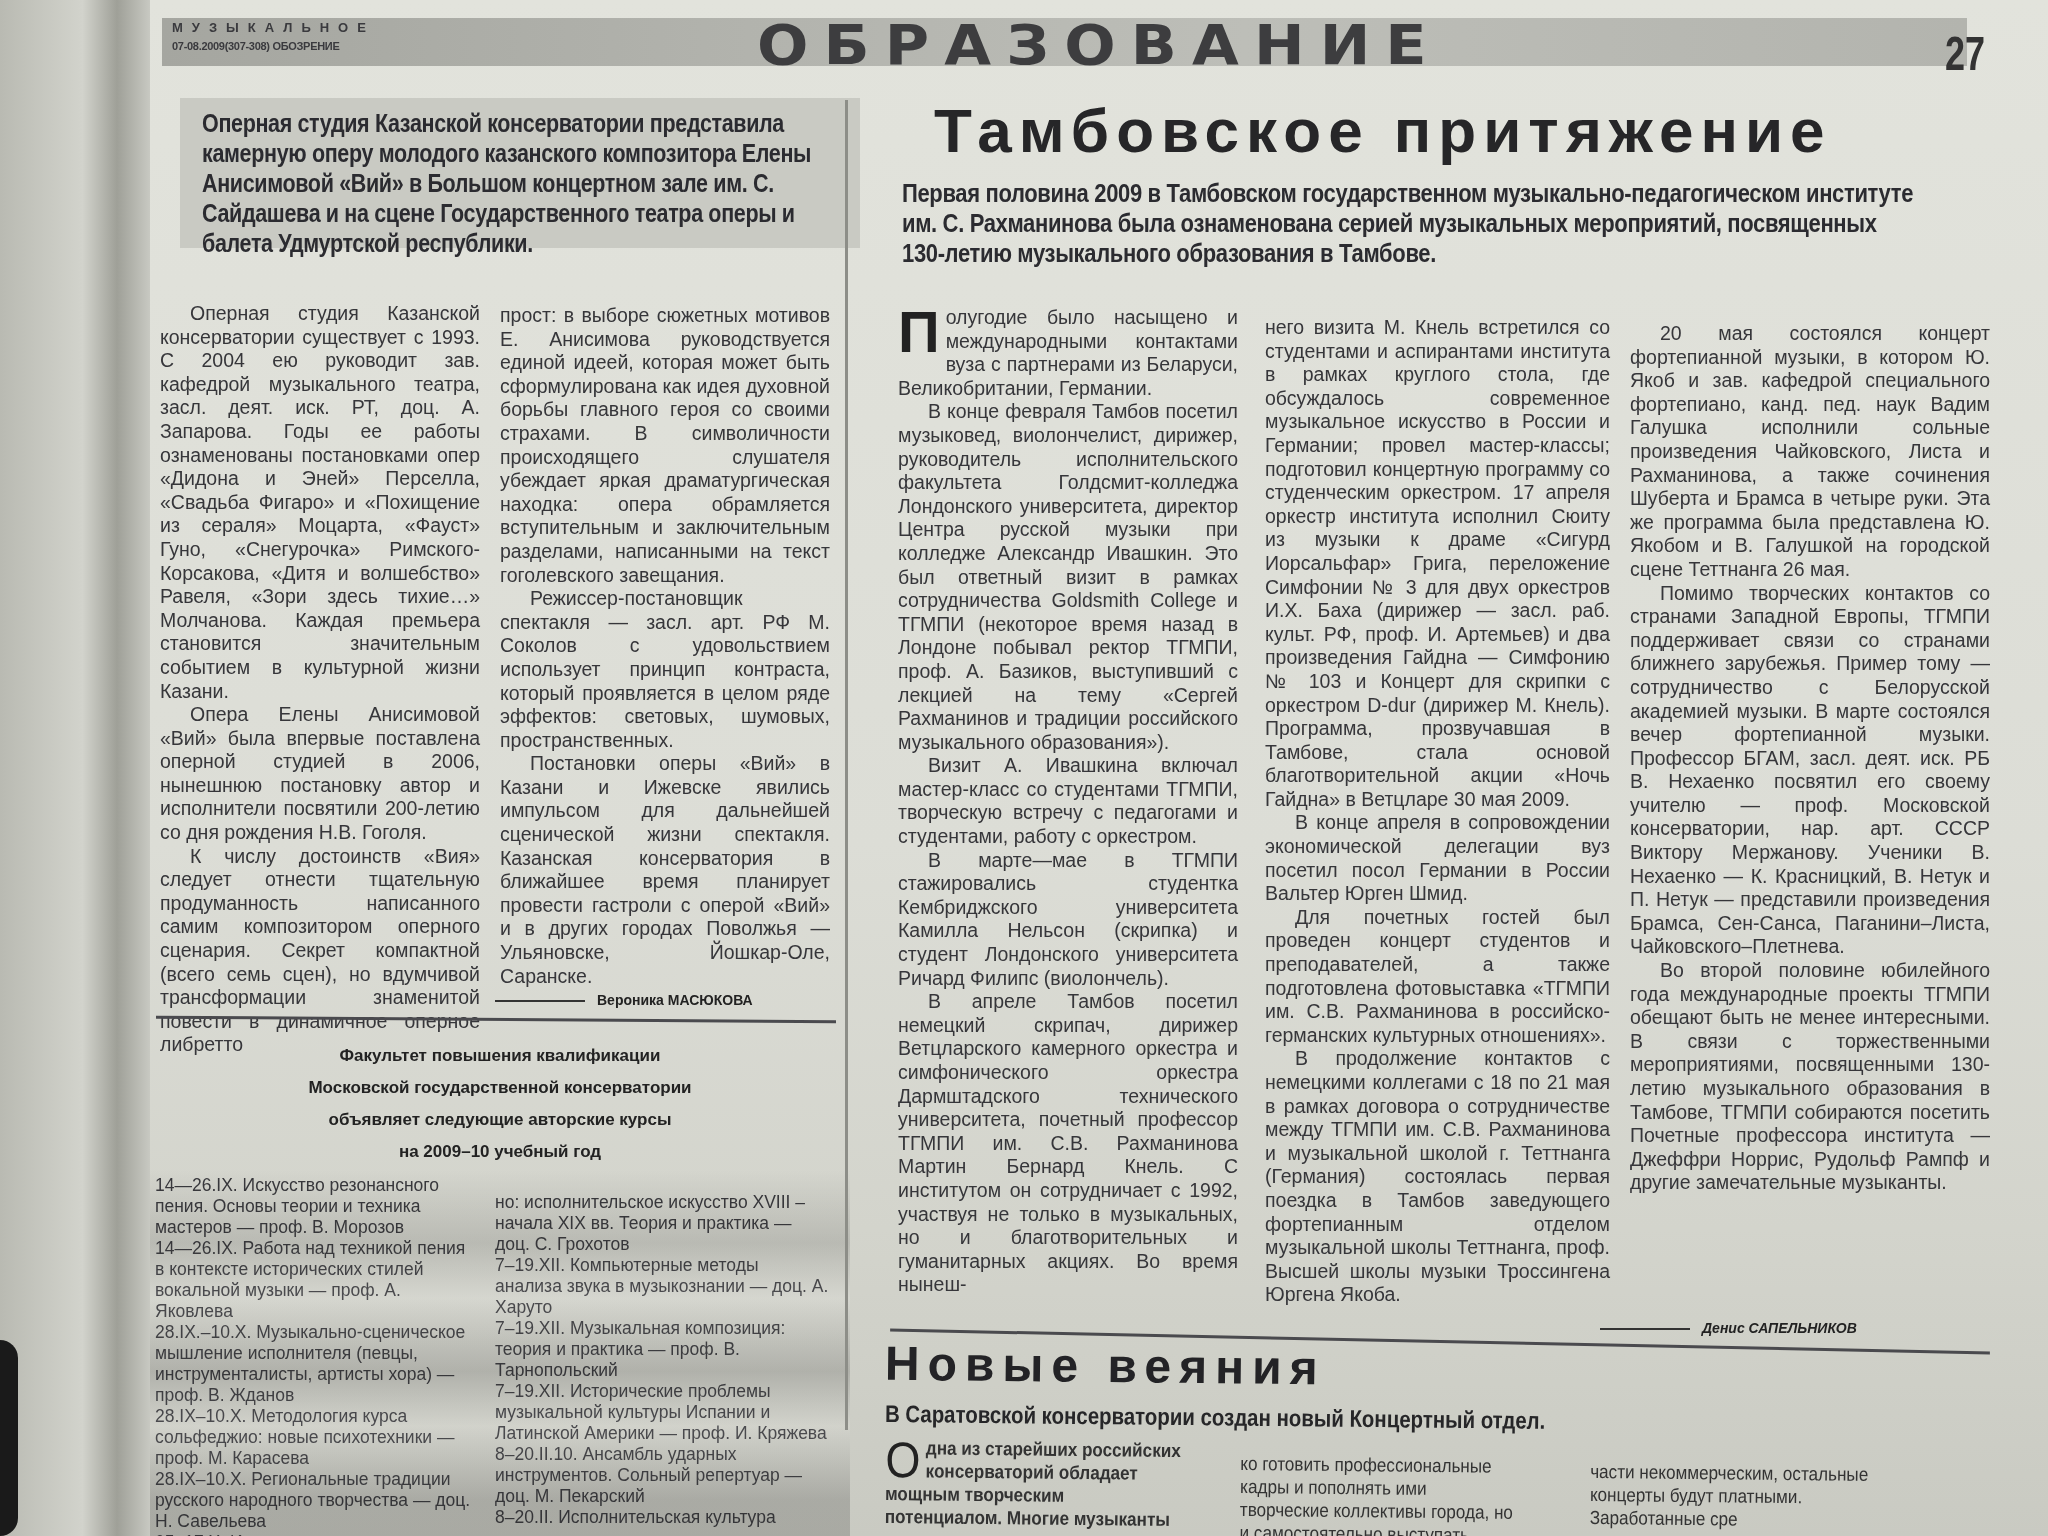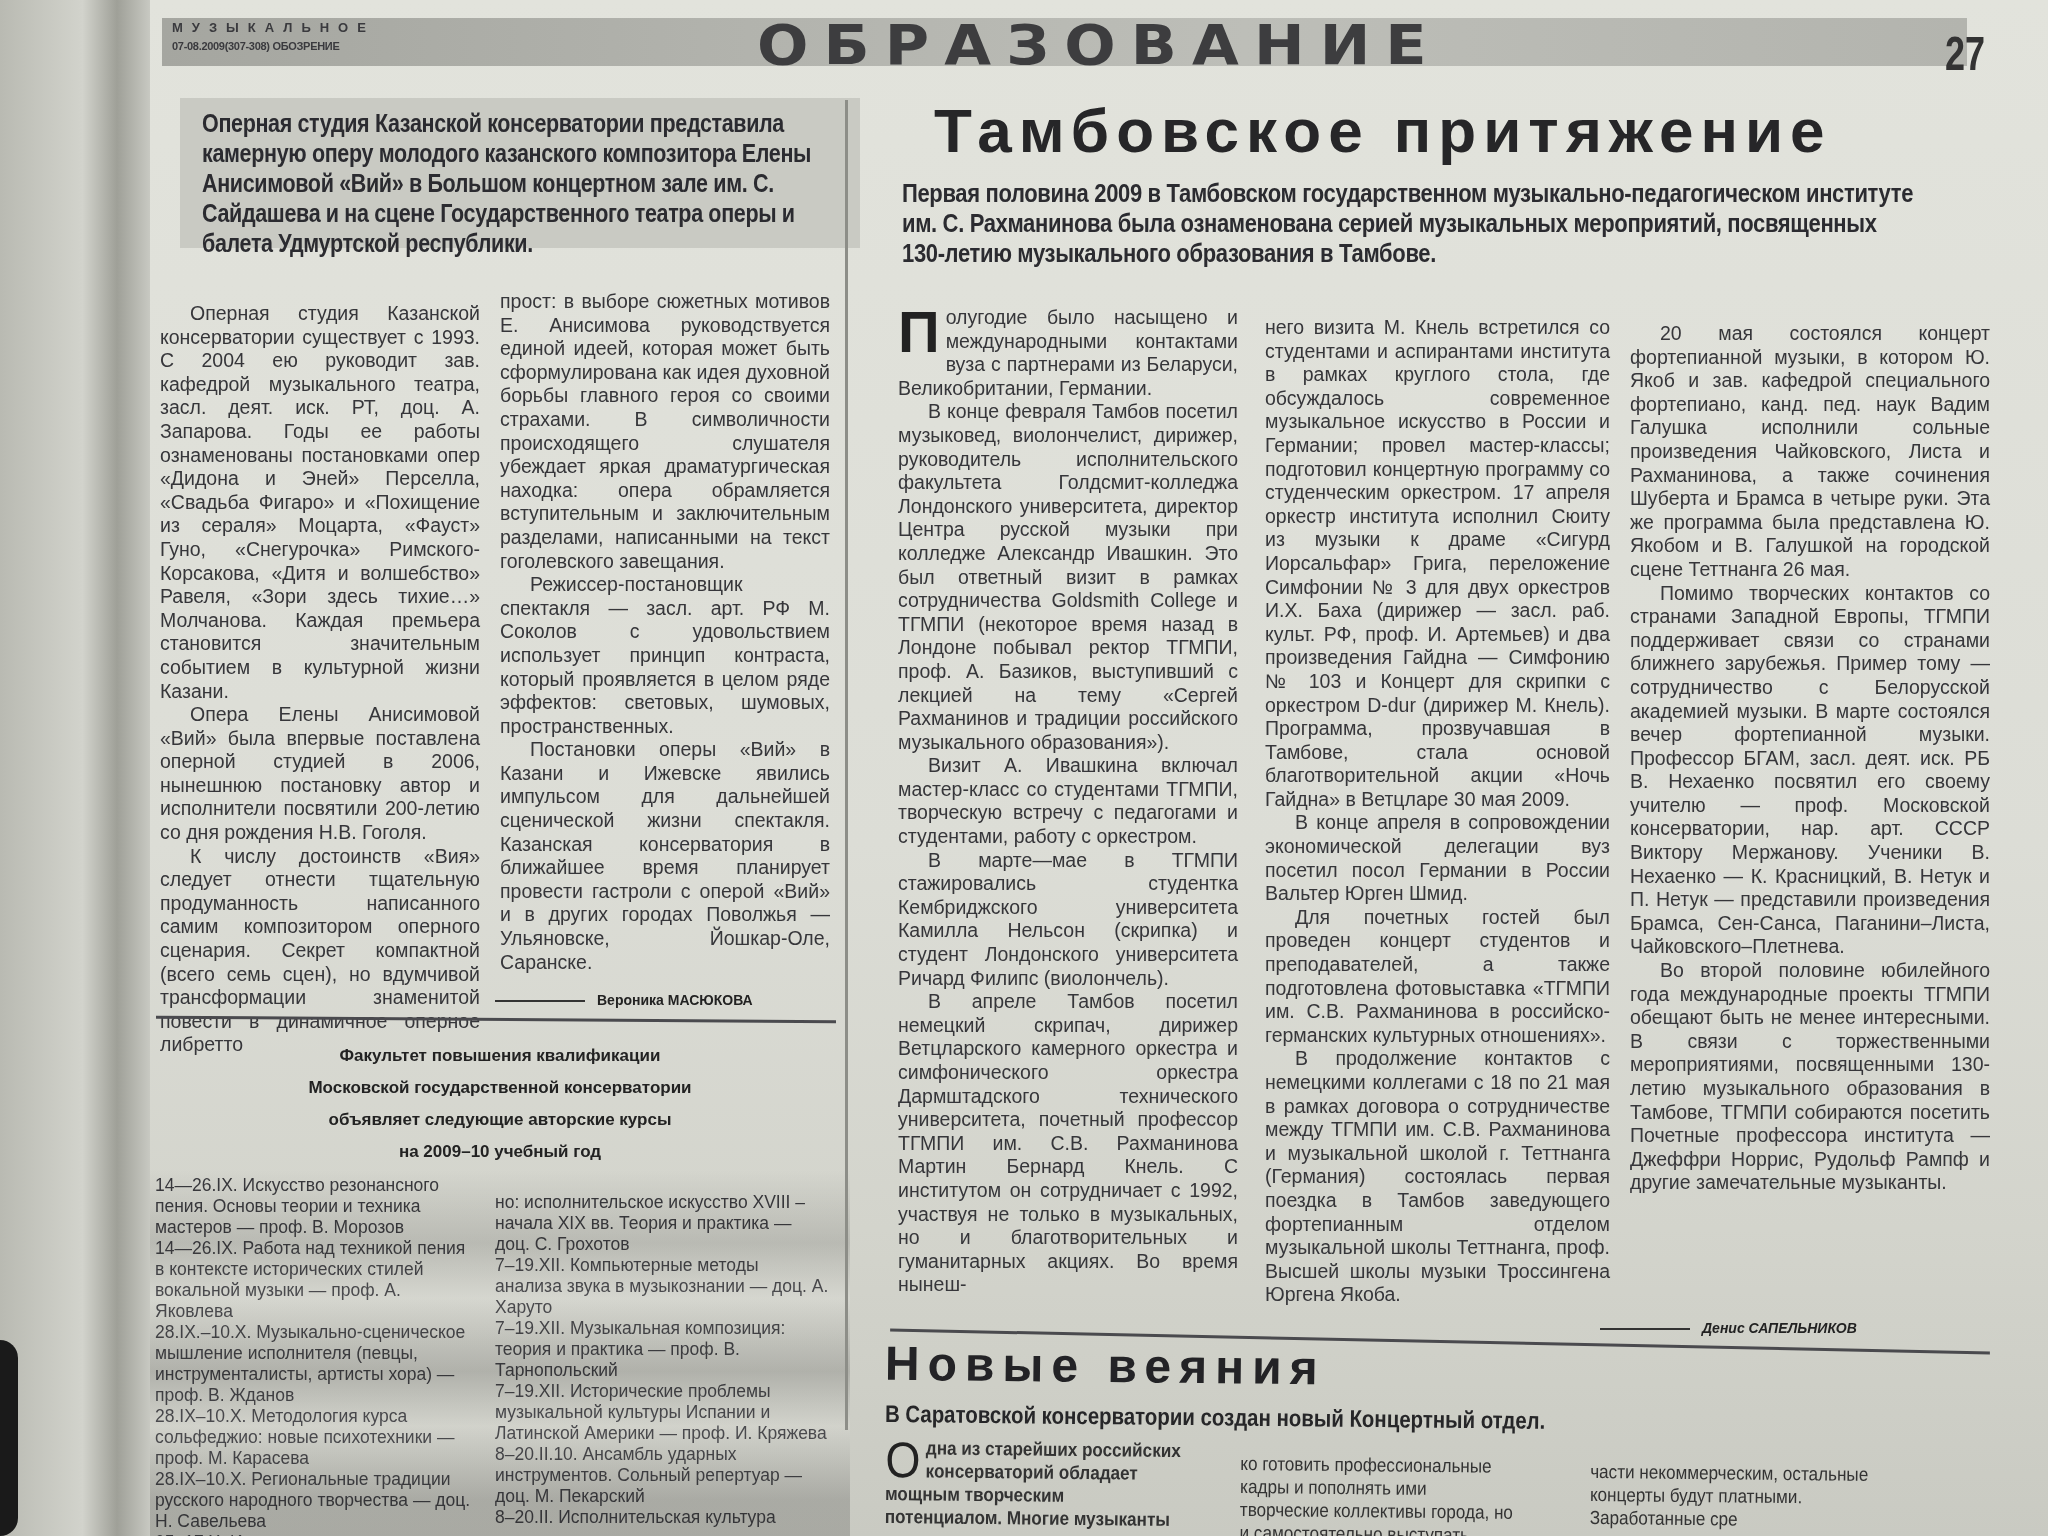--- a/index.html
+++ b/index.html
@@ -103,21 +103,21 @@
 
   <div class="lead-box">
     <p>Оперная студия Казанской консерватории представила камерную оперу молодого казанского композитора Елены Анисимовой «Вий» в Большом концертном зале им. С. Сайдашева и на сцене Государственного театра оперы и балета Удмуртской республики.</p>
   </div>
 
   <div class="col" style="left:10px; top:302px; width:320px;">
     <p>Оперная студия Казанской консерватории существует с 1993. С 2004 ею руководит зав. кафедрой музыкального театра, засл. деят. иск. РТ, доц. А. Запарова. Годы ее работы ознаменованы постановками опер «Дидона и Эней» Перселла, «Свадьба Фигаро» и «Похищение из сераля» Моцарта, «Фауст» Гуно, «Снегурочка» Римского-Корсакова, «Дитя и волшебство» Равеля, «Зори здесь тихие…» Молчанова. Каждая премьера становится значительным событием в культурной жизни Казани.</p>
     <p>Опера Елены Анисимовой «Вий» была впервые поставлена оперной студией в 2006, нынешнюю постановку автор и исполнители посвятили 200-летию со дня рождения Н.В. Гоголя.</p>
     <p>К числу достоинств «Вия» следует отнести тщательную продуманность написанного самим композитором оперного сценария. Секрет компактной (всего семь сцен), но вдумчивой трансформации знаменитой повести в динамичное оперное либретто</p>
   </div>
-  <div class="col" style="left:350px; top:290px; width:330px;">
+  <div class="col" style="left:350px; top:304px; width:330px;">
     <p style="text-indent:0">прост: в выборе сюжетных мотивов Е. Анисимова руководствуется единой идеей, которая может быть сформулирована как идея духовной борьбы главного героя со своими страхами. В символичности происходящего слушателя убеждает яркая драматургическая находка: опера обрамляется вступительным и заключительным разделами, написанными на текст гоголевского завещания.</p>
     <p>Режиссер-постановщик спектакля — засл. арт. РФ М. Соколов с удовольствием использует принцип контраста, который проявляется в целом ряде эффектов: световых, шумовых, пространственных.</p>
     <p>Постановки оперы «Вий» в Казани и Ижевске явились импульсом для дальнейшей сценической жизни спектакля. Казанская консерватория в ближайшее время планирует провести гастроли с оперой «Вий» и в других городах Поволжья — Ульяновске, Йошкар-Оле, Саранске.</p>
   </div>
   <div class="byline" style="left:345px; top:992px;">
     <span class="dash"></span><span>Вероника МАСЮКОВА</span>
   </div>
   <div class="hrule" style="left:6px; top:1018px; width:680px; transform:rotate(0.4deg);"></div>
 
   <div class="ad-title">

